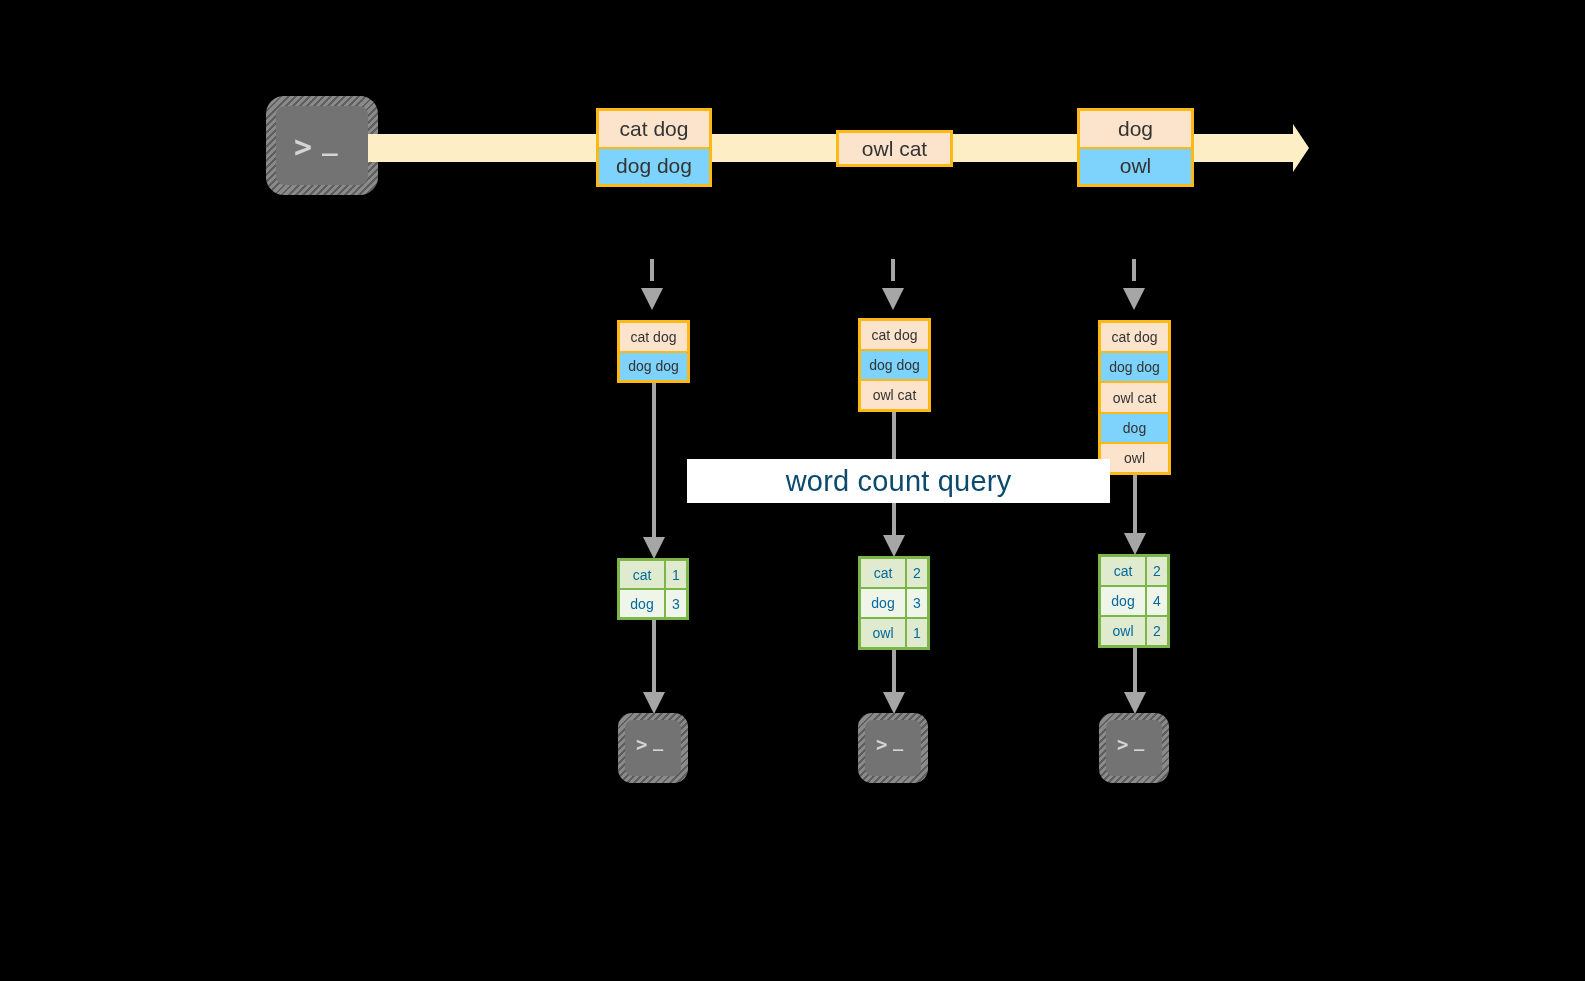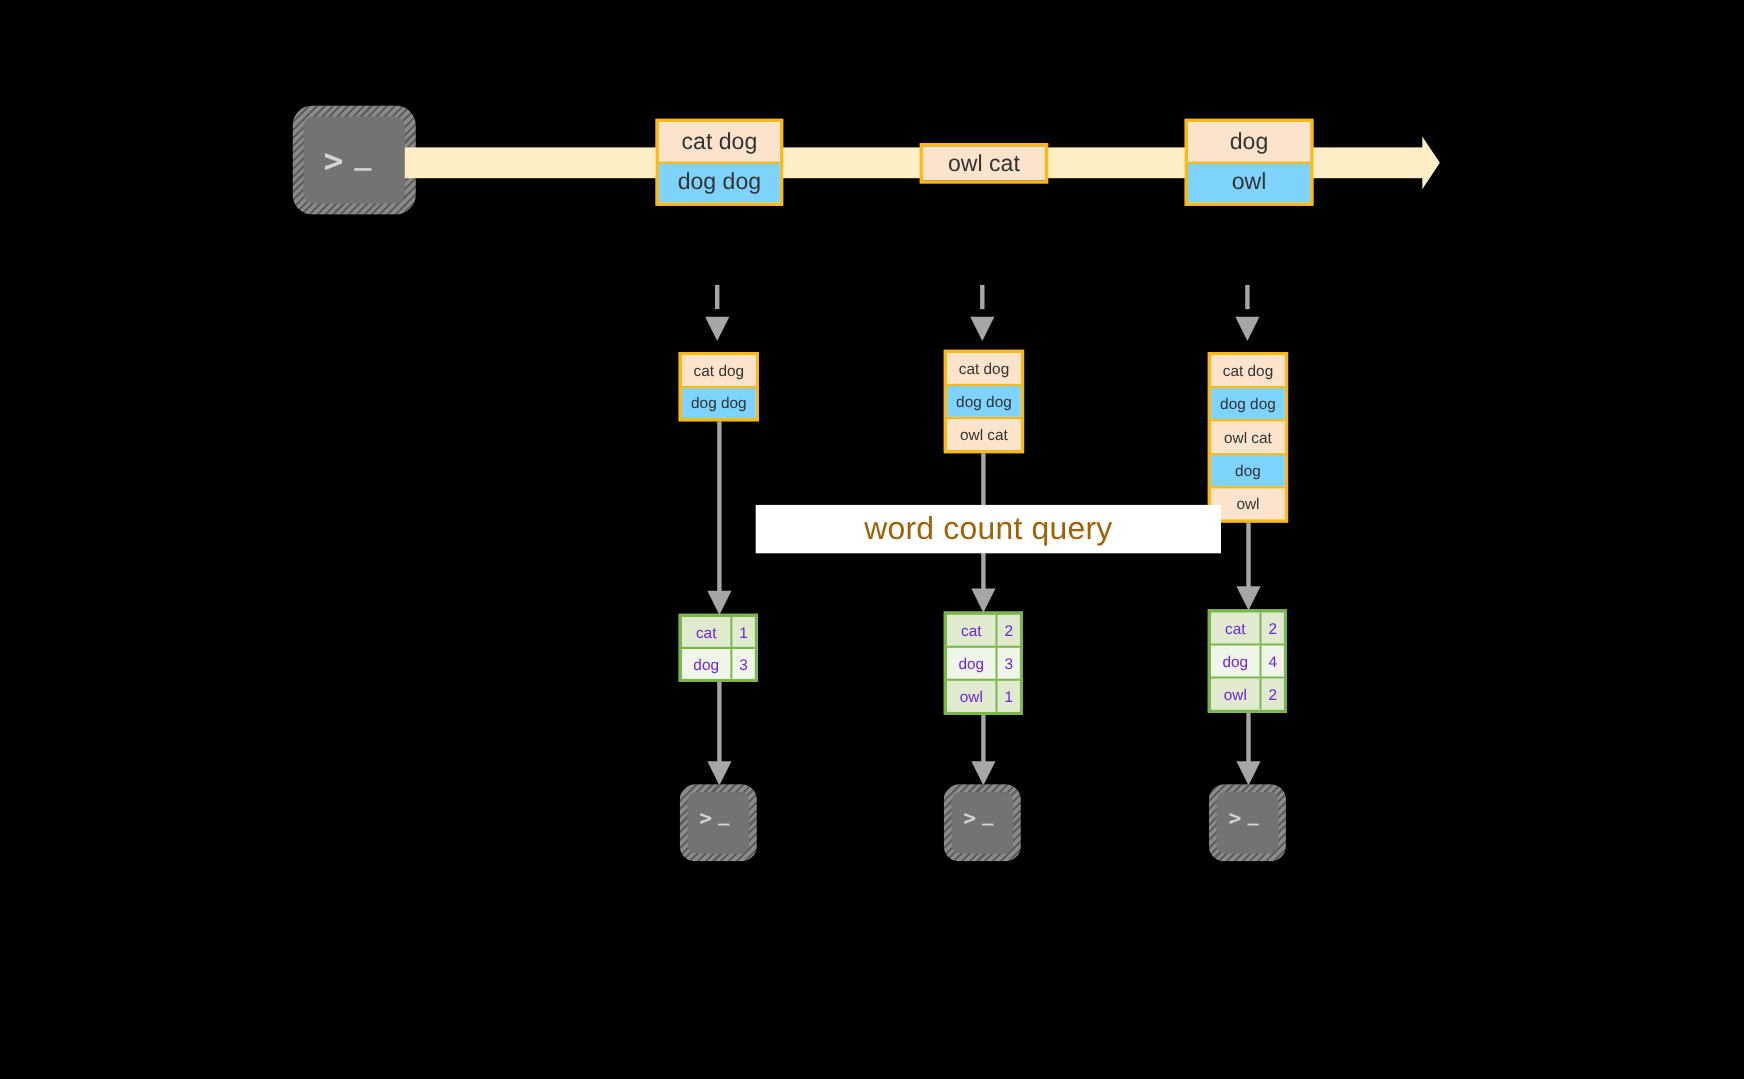--- a/index.html
+++ b/index.html
@@ -94,21 +94,21 @@
   .grow {
     flex: 1 1 auto;
     display: flex;
     box-sizing: border-box;
   }
   .grow + .grow { border-top: 2px solid #7ab648; }
   .gcell {
     display: flex;
     align-items: center;
     justify-content: center;
-    color: #6d28d9;
+    color: #0369a1;
     box-sizing: border-box;
     white-space: nowrap;
     text-align: right;
   }
   .gcell.k { flex: 0 0 46px; border-right: 2px solid #7ab648; }
   .gcell.v { flex: 1 1 auto; }
   .grow.dark .gcell { background: #dfeacf; }
   .grow.light .gcell { background: #f0f5ea; }
 
   
@@ -132,21 +132,21 @@
 
   
   .qband {
     position: absolute;
     background: #ffffff;
     display: flex;
     align-items: center;
     justify-content: center;
   }
   .qtext {
-    color: #a16207;
+    color: #0c4a6e;
     white-space: nowrap;
     letter-spacing: 0.2px;
     text-align: right;
   }
 </style>
 </head>
 <body>
 
 <div id="canvas">
 

